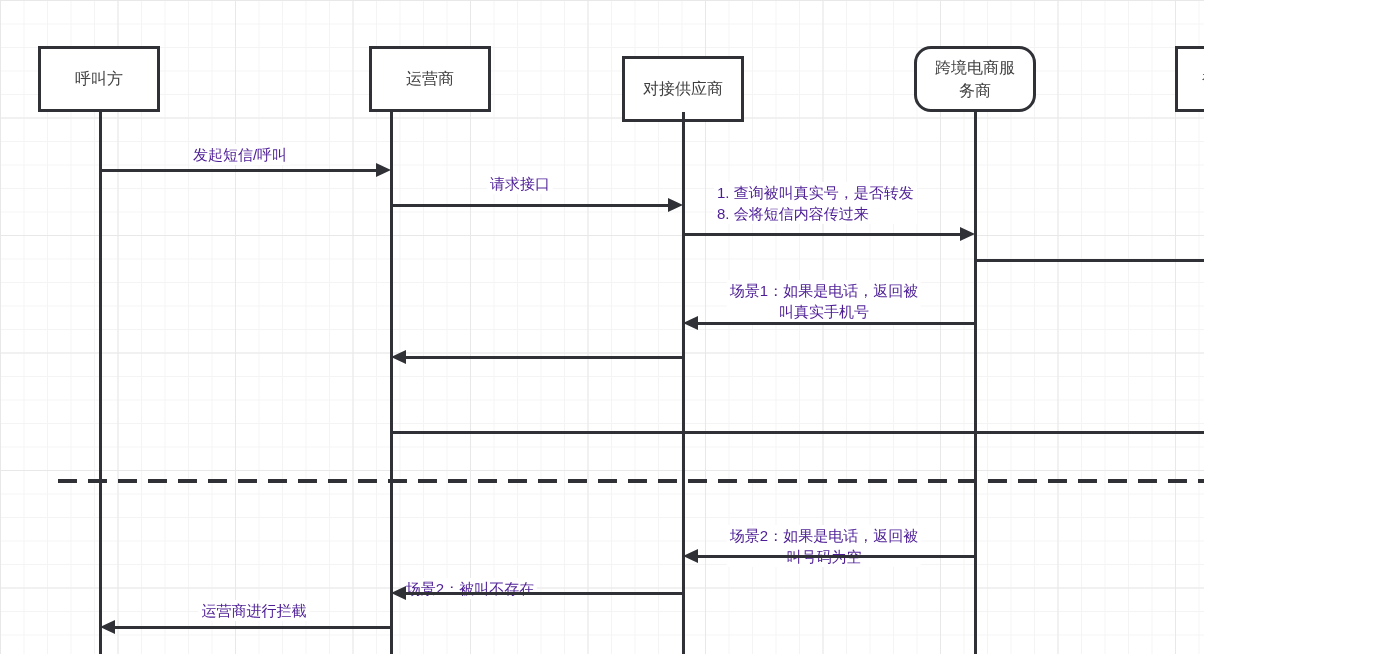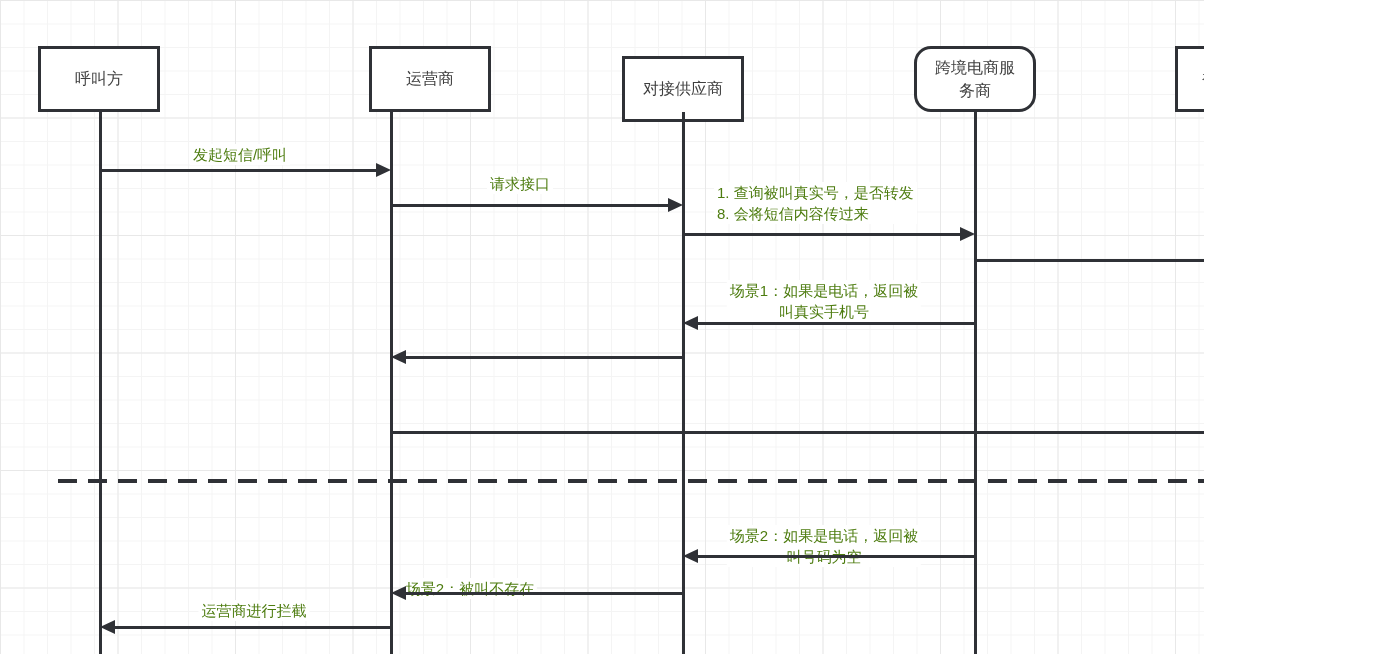--- a/index.html
+++ b/index.html
@@ -56,21 +56,21 @@
     border-top: 7px solid transparent;
     border-bottom: 7px solid transparent;
   }
   .arrow-head.right { border-left: 15px solid #2f3136; }
   .arrow-head.left  { border-right: 15px solid #2f3136; }
 
   .msg-label {
     position: absolute;
     font-size: 15px;
     line-height: 21px;
-    color: #4d7c0f;
+    color: #4c1d95;
     background: #ffffff;
     white-space: pre-line;
     padding: 0 3px;
   }
   .msg-label.centered {
     transform: translateX(-50%);
     text-align: center;
   }
   .msg-label.red { color: #cf4b4a; }
 

